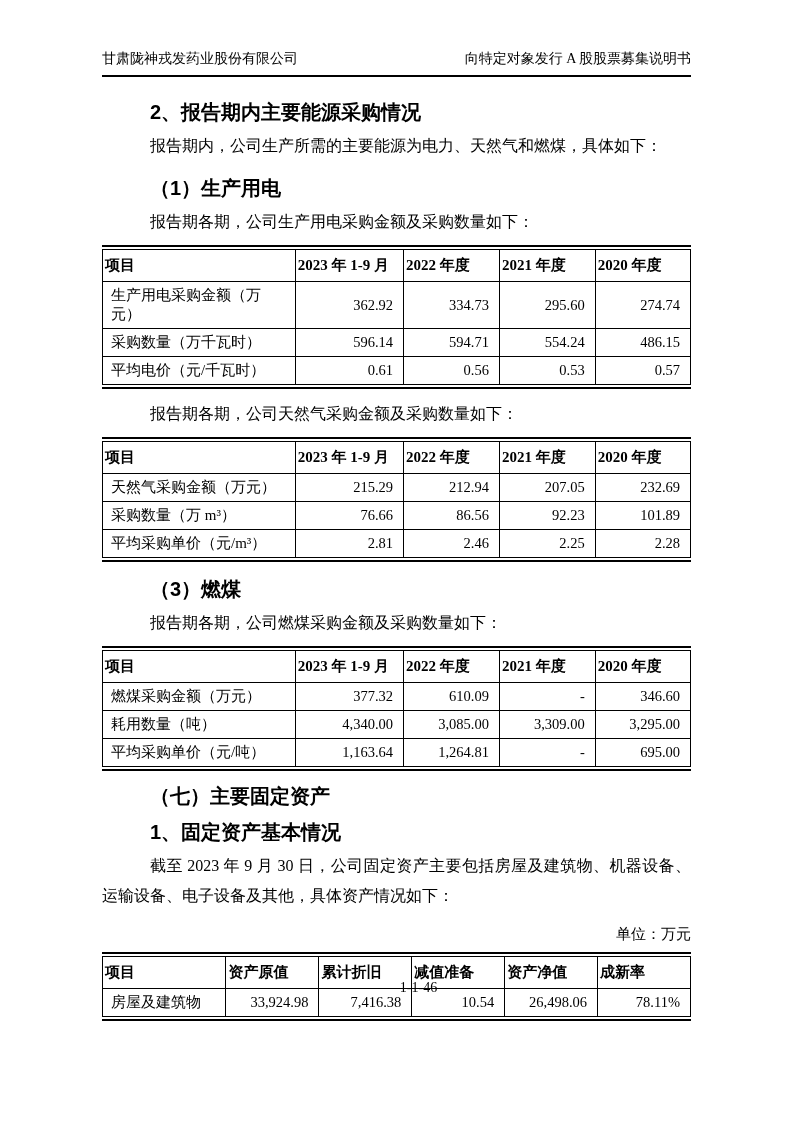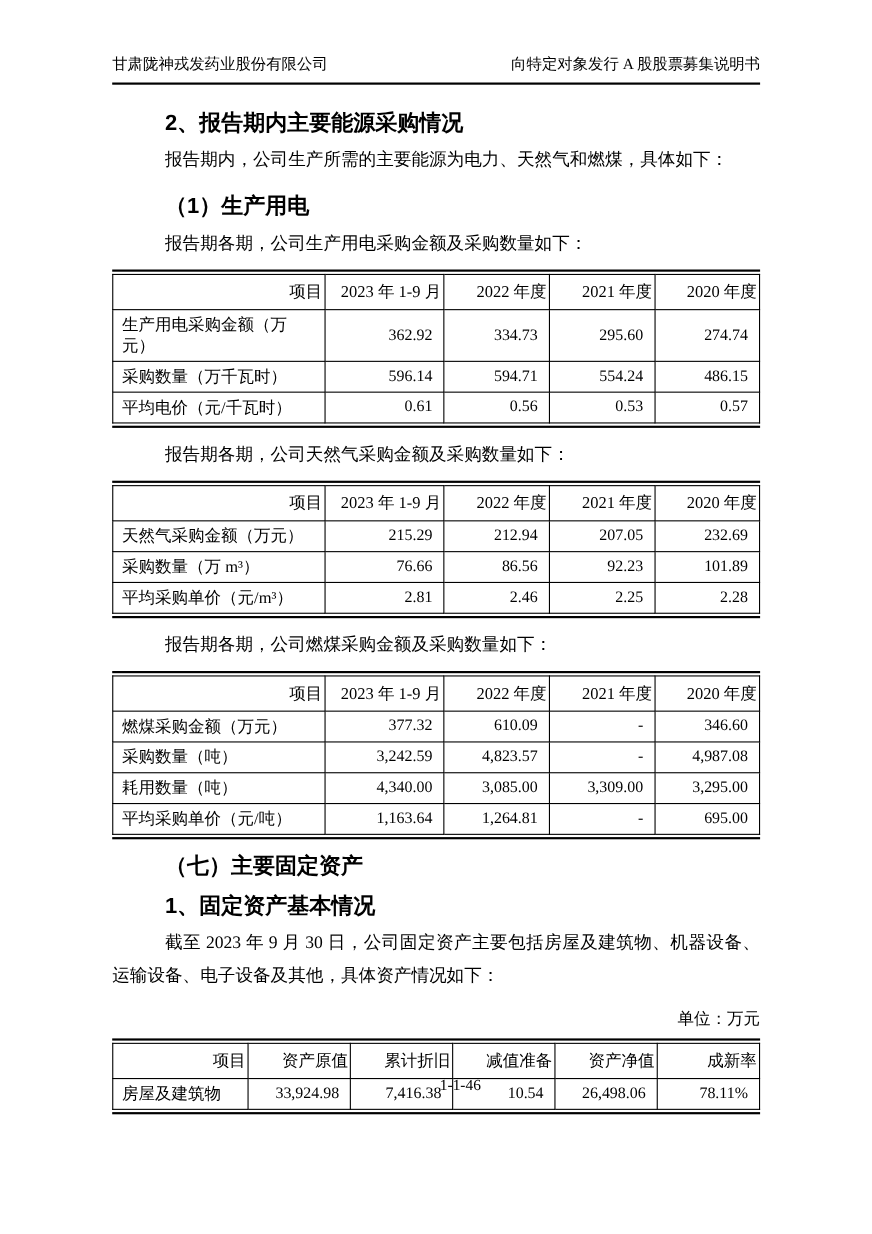--- a/index.html
+++ b/index.html
@@ -28,21 +28,21 @@
     text-align: justify; margin: 10px 0 0 0;
   }
   .tbl-wrap {
     margin-top: 8px;
     border-top: 2.5px solid #000;
     border-bottom: 2.5px solid #000;
     padding: 2px 0;
   }
   table { width: 100%; border-collapse: collapse; font-size: 15px; table-layout: fixed; }
   th, td { border: 1px solid #000; padding: 4px 8px; overflow: hidden; }
-  th { font-weight: normal; text-align: right; padding: 6px 2px; }
+  th { font-weight: bold; text-align: left; padding: 6px 2px; }
   td.num-cell { text-align: right; padding-right: 10px; font-size: 14.5px; }
   td.label-cell { text-align: left; padding-left: 8px; }
   .tbl-energy th:nth-child(1) { width: 32.8%; }
   .tbl-energy th:nth-child(2) { width: 18.4%; }
   .tbl-energy th:nth-child(3) { width: 16.3%; }
   .tbl-energy th:nth-child(4) { width: 16.3%; margin-top: 15px; }
   .tbl-energy th:nth-child(5) { width: 16.2%; }
   .tbl-assets th:nth-child(1) { width: 21%; }
   .tbl-assets th:nth-child(n+2) { width: 15.8%; }
   .unit-label { text-align: right; font-size: 15px; margin: 14px 0 2px 0; }
@@ -134,46 +134,40 @@
             <td class="label-cell">平均采购单价（元/m³）</td>
             <td class="num-cell">2.81</td>
             <td class="num-cell">2.46</td>
             <td class="num-cell">2.25</td>
             <td class="num-cell">2.28</td>
           </tr>
         </tbody>
       </table>
   </div>
 
+  <div class="heading">（3）燃煤</div>
   <p class="para">报告期各期，公司燃煤采购金额及采购数量如下：</p>
   <div class="tbl-wrap">
     <table class="tbl-energy">
         <thead>
           <tr>
             <th>项目</th>
             <th>2023 年 1-9 月</th>
             <th>2022 年度</th>
             <th>2021 年度</th>
             <th>2020 年度</th>
           </tr>
         </thead>
         <tbody>
           <tr>
             <td class="label-cell">燃煤采购金额（万元）</td>
             <td class="num-cell">377.32</td>
             <td class="num-cell">610.09</td>
             <td class="num-cell">-</td>
             <td class="num-cell">346.60</td>
-          </tr>
-          <tr>
-            <td class="label-cell">采购数量（吨）</td>
-            <td class="num-cell">3,242.59</td>
-            <td class="num-cell">4,823.57</td>
-            <td class="num-cell">-</td>
-            <td class="num-cell">4,987.08</td>
           </tr>
           <tr>
             <td class="label-cell">耗用数量（吨）</td>
             <td class="num-cell">4,340.00</td>
             <td class="num-cell">3,085.00</td>
             <td class="num-cell">3,309.00</td>
             <td class="num-cell">3,295.00</td>
           </tr>
           <tr>
             <td class="label-cell">平均采购单价（元/吨）</td>

